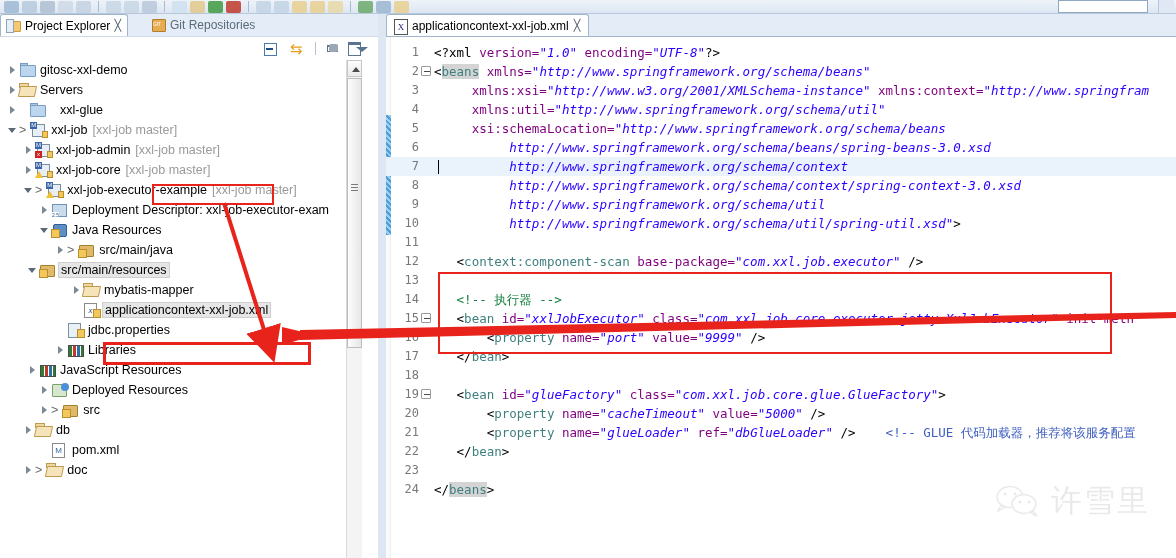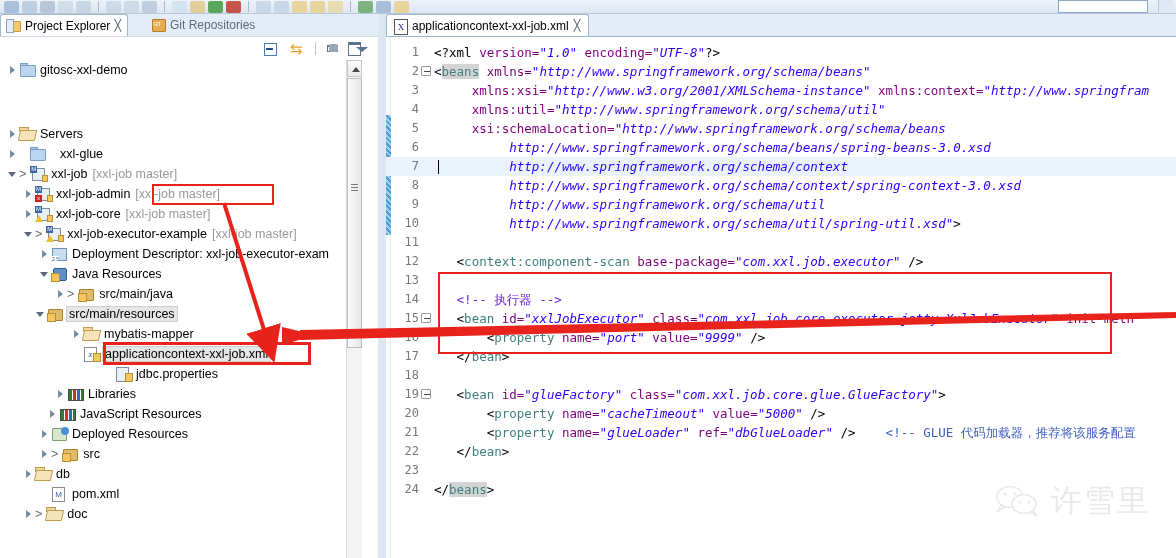--- a/index.html
+++ b/index.html
@@ -385,21 +385,21 @@
     position: absolute; left: 52px; top: 3px; width: 1px; height: 14px;
     background: #000;
   }
 
   
   .k  { color: #3f7f7f; }            
   .kb { color: #3f7f7f; background:#d4d4d4; }  
   .a  { color: #7f007f; }            
   .s  { color: #2a00ff; font-style: italic; }  
   .p  { color: #000000; }            
-  .c  { color: #6d28d9; }            
+  .c  { color: #15803d; }            
   .cn { color: #3f5fbf; }
   .box-red {
     position: absolute; border: 2px solid #e8231b;
   }
   .box-red.thick { border-width: 3px; }
   svg.ann-svg {
     position: absolute; left: 0; top: 0; width: 1176px; height: 558px;
     pointer-events: none;
   }
 
@@ -472,21 +472,21 @@
       <span class="pt-ico pt-view"></span>
       <span class="pt-ico pt-menu"></span>
     </div>
 
     <div class="tree" id="tree">
         <div class="trow" style="padding-left: 6px;">
           <span class="arrow closed"></span>
           <span class="tico ic-folder"></span>
           <span class="lbl">gitosc-xxl-demo</span>
         </div>
-        <div class="trow" style="padding-left: 6px; margin-top: 44px;">
+        <div class="trow" style="padding-left: 6px;">
           <span class="arrow closed"></span>
           <span class="tico ic-folderopen"></span>
           <span class="lbl">Servers</span>
         </div>
         <div class="trow" style="padding-left: 6px; gap: 10px;">
           <span class="arrow closed"></span>
           <span class="tico ic-folder"></span>
           <span class="lbl">xxl-glue</span>
         </div>
         <div class="trow" style="padding-left: 6px;">
@@ -535,46 +535,46 @@
           <span class="arrow open"></span>
           <span class="tico ic-jres"></span>
           <span class="lbl">Java Resources</span>
         </div>
         <div class="trow" style="padding-left: 54px;">
           <span class="arrow closed"></span>
           <span class="gtmark">&gt;</span>
           <span class="tico ic-srcf"></span>
           <span class="lbl">src/main/java</span>
         </div>
-        <div class="trow" style="padding-left: 34px;">
+        <div class="trow" style="padding-left: 26px;">
           <span class="arrow open"></span>
           <span class="tico ic-srcf"></span>
           <span class="lbl sel">src/main/resources</span>
         </div>
         <div class="trow" style="padding-left: 70px;">
           <span class="arrow closed"></span>
           <span class="tico ic-folderopen"></span>
           <span class="lbl">mybatis-mapper</span>
         </div>
         <div class="trow" style="padding-left: 70px;">
           <span class="arrow "></span>
           <span class="tico ic-xml"></span>
           <span class="lbl sel">applicationcontext-xxl-job.xml</span>
         </div>
-        <div class="trow" style="padding-left: 102px;">
+        <div class="trow" style="padding-left: 54px;">
           <span class="arrow "></span>
           <span class="tico ic-prop"></span>
           <span class="lbl">jdbc.properties</span>
         </div>
         <div class="trow" style="padding-left: 54px;">
           <span class="arrow closed"></span>
           <span class="tico ic-lib"></span>
           <span class="lbl">Libraries</span>
         </div>
-        <div class="trow" style="padding-left: 46px;">
+        <div class="trow" style="padding-left: 26px;">
           <span class="arrow closed"></span>
           <span class="tico ic-lib"></span>
           <span class="lbl">JavaScript Resources</span>
         </div>
         <div class="trow" style="padding-left: 38px;">
           <span class="arrow closed"></span>
           <span class="tico ic-depl"></span>
           <span class="lbl">Deployed Resources</span>
         </div>
         <div class="trow" style="padding-left: 38px;">

